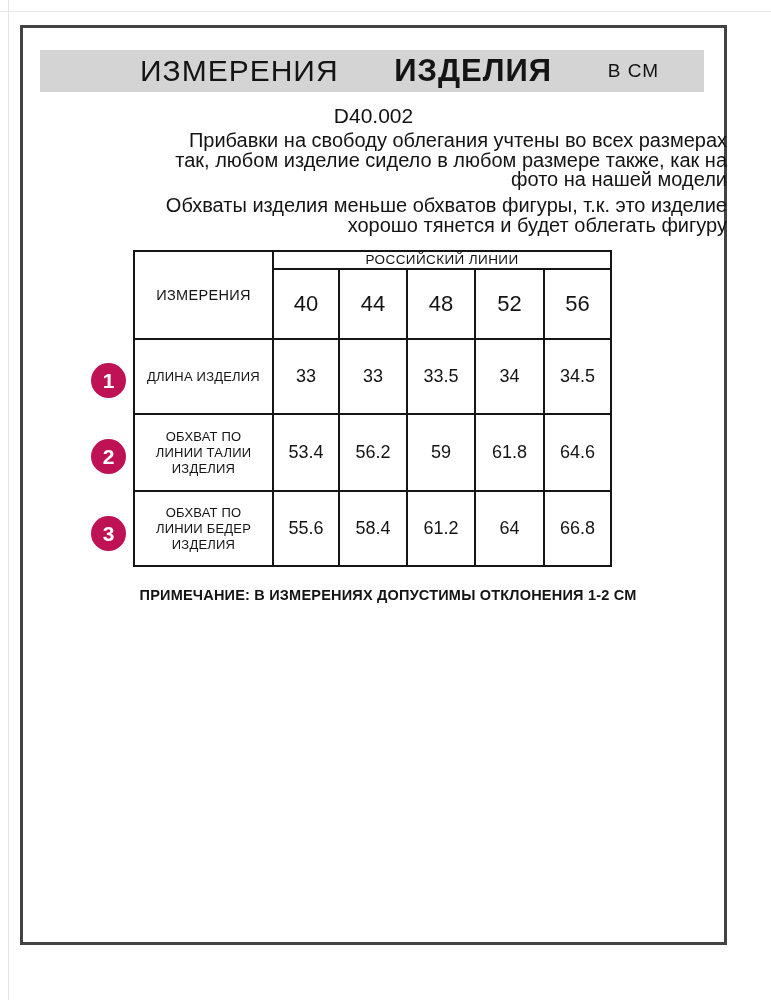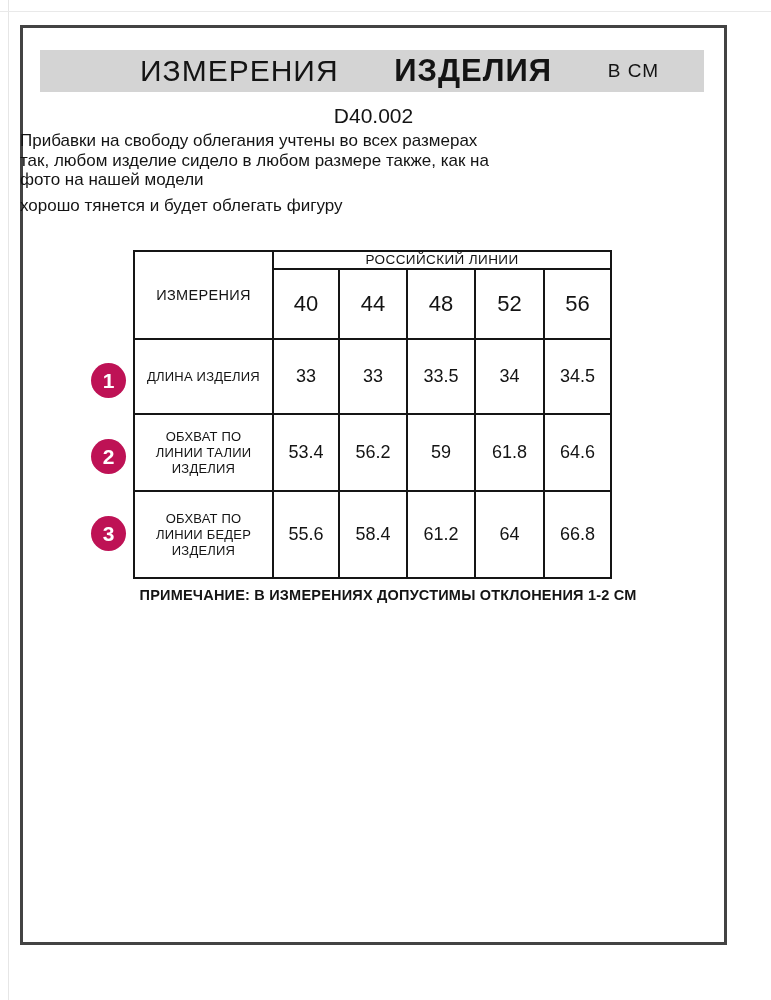--- a/index.html
+++ b/index.html
@@ -16,22 +16,22 @@
   .title-bar { position:absolute; left:40px; top:50px; width:664px; height:42px;
                background:#d4d4d4; display:flex; align-items:center;
                justify-content:space-between; padding:0 45px 0 100px; }
   .title-left  { font-size:30px; letter-spacing:1px; }
   .title-right { font-size:31px; font-weight:bold; letter-spacing:1px; }
   .title-unit  { font-size:19px; letter-spacing:1px; }
 
   .article-code { position:absolute; left:20px; top:104px; width:707px;
                   text-align:center; font-size:21px; }
 
-  .para { position:absolute; left:20px; width:707px; text-align:left;
-          font-size:17px; line-height:19.5px; }
+  .para { position:absolute; left:20px; width:707px; text-align:right;
+          font-size:20px; line-height:19.5px; }
   .para-1 { top:131px; }
   .para-2 { top:196px; }
 
   table.size-table { position:absolute; left:133px; top:250px;
                      border-collapse:collapse; table-layout:fixed; }
   table.size-table td, table.size-table th { border:2px solid #151515;
                      text-align:center; vertical-align:middle; font-weight:normal; }
   .corner-cell   { font-size:14.5px; letter-spacing:0.3px; }
   .group-header  { height:18px; font-size:13.5px; line-height:14px; letter-spacing:0.4px; }
   .size-cell     { height:70px; font-size:22px; font-weight:bold; }
@@ -64,20 +64,21 @@
 
 <div class="article-code">D40.002</div>
 
 <div class="para para-1">
   <div>Прибавки на свободу облегания учтены во всех размерах</div>
   <div>так, любом изделие сидело в любом размере также, как на</div>
   <div>фото на нашей модели</div>
 </div>
 
 <div class="para para-2">
+  <div>Обхваты изделия меньше обхватов фигуры, т.к. это изделие</div>
   <div>хорошо тянется и будет облегать фигуру</div>
 </div>
 
 <table class="size-table">
   <colgroup>
     <col style="width:139px">
       <col style="width:66px">
       <col style="width:68px">
     <col style="width:68px">
       <col style="width:69px">
@@ -104,21 +105,21 @@
       <td class="val-cell">34.5</td>
     </tr>
     <tr style="height:77px">
       <td class="label-cell">ОБХВАТ ПО ЛИНИИ ТАЛИИ ИЗДЕЛИЯ</td>
       <td class="val-cell">53.4</td>
       <td class="val-cell">56.2</td>
       <td class="val-cell">59</td>
       <td class="val-cell">61.8</td>
       <td class="val-cell">64.6</td>
     </tr>
-    <tr style="height:87px">
+    <tr style="height:75px">
       <td class="label-cell">ОБХВАТ ПО ЛИНИИ БЕДЕР ИЗДЕЛИЯ</td>
       <td class="val-cell">55.6</td>
       <td class="val-cell">58.4</td>
       <td class="val-cell">61.2</td>
       <td class="val-cell">64</td>
       <td class="val-cell">66.8</td>
     </tr>
   </tbody>
 </table>
 

